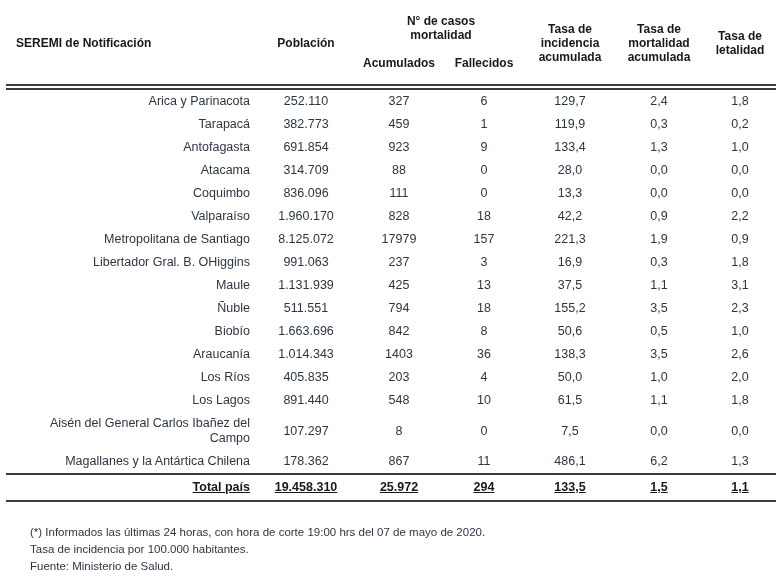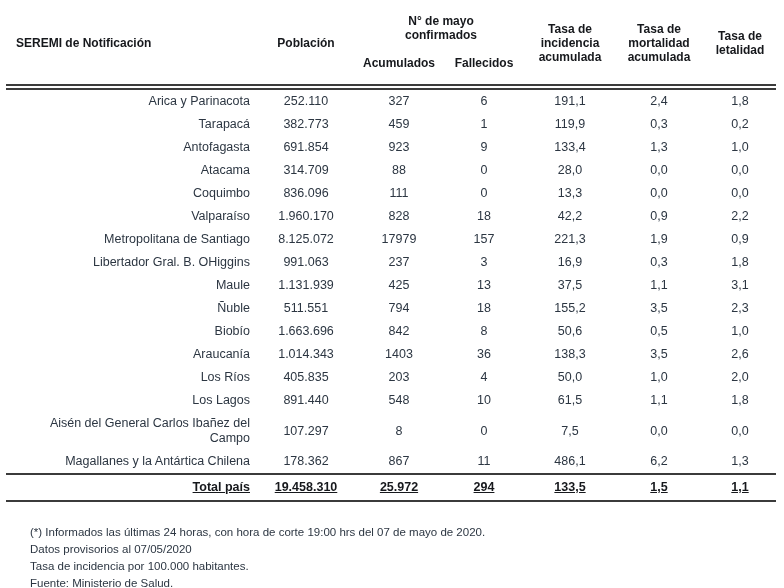--- a/index.html
+++ b/index.html
@@ -98,37 +98,37 @@
         <col style="width:86px">
         <col style="width:84px">
         <col style="width:88px">
         <col style="width:90px">
         <col style="width:72px">
       </colgroup>
       <thead>
         <tr>
           <th rowspan="2" class="th-region">SEREMI de Notificación</th>
           <th rowspan="2">Población</th>
-          <th colspan="2" class="th-cases">N° de mayo confirmados</th>
+          <th colspan="2" class="th-cases">N° de casos mortalidad</th>
           <th rowspan="2">Tasa de incidencia acumulada</th>
           <th rowspan="2">Tasa de mortalidad acumulada</th>
           <th rowspan="2">Tasa de letalidad</th>
         </tr>
         <tr>
           <th class="th-sub">Acumulados</th>
           <th class="th-sub">Fallecidos</th>
         </tr>
       </thead>
       <tbody id="table-body">
           <tr>
             <td class="region">Arica y Parinacota</td>
             <td>252.110</td>
             <td>327</td>
             <td>6</td>
-            <td>191,1</td>
+            <td>129,7</td>
             <td>2,4</td>
             <td>1,8</td>
           </tr>
           <tr>
             <td class="region">Tarapacá</td>
             <td>382.773</td>
             <td>459</td>
             <td>1</td>
             <td>119,9</td>
             <td>0,3</td>
@@ -270,18 +270,17 @@
           <td>133,5</td>
           <td>1,5</td>
           <td>1,1</td>
         </tr>
       </tfoot>
     </table>
   </div>
 
   <div class="footnotes">
     <div>(*) Informados las últimas 24 horas, con hora de corte 19:00 hrs del 07 de mayo de 2020.</div>
-    <div>Datos provisorios al 07/05/2020</div>
     <div>Tasa de incidencia por 100.000 habitantes.</div>
     <div>Fuente: Ministerio de Salud.</div>
   </div>
 
 </div>
 
 </body></html>

